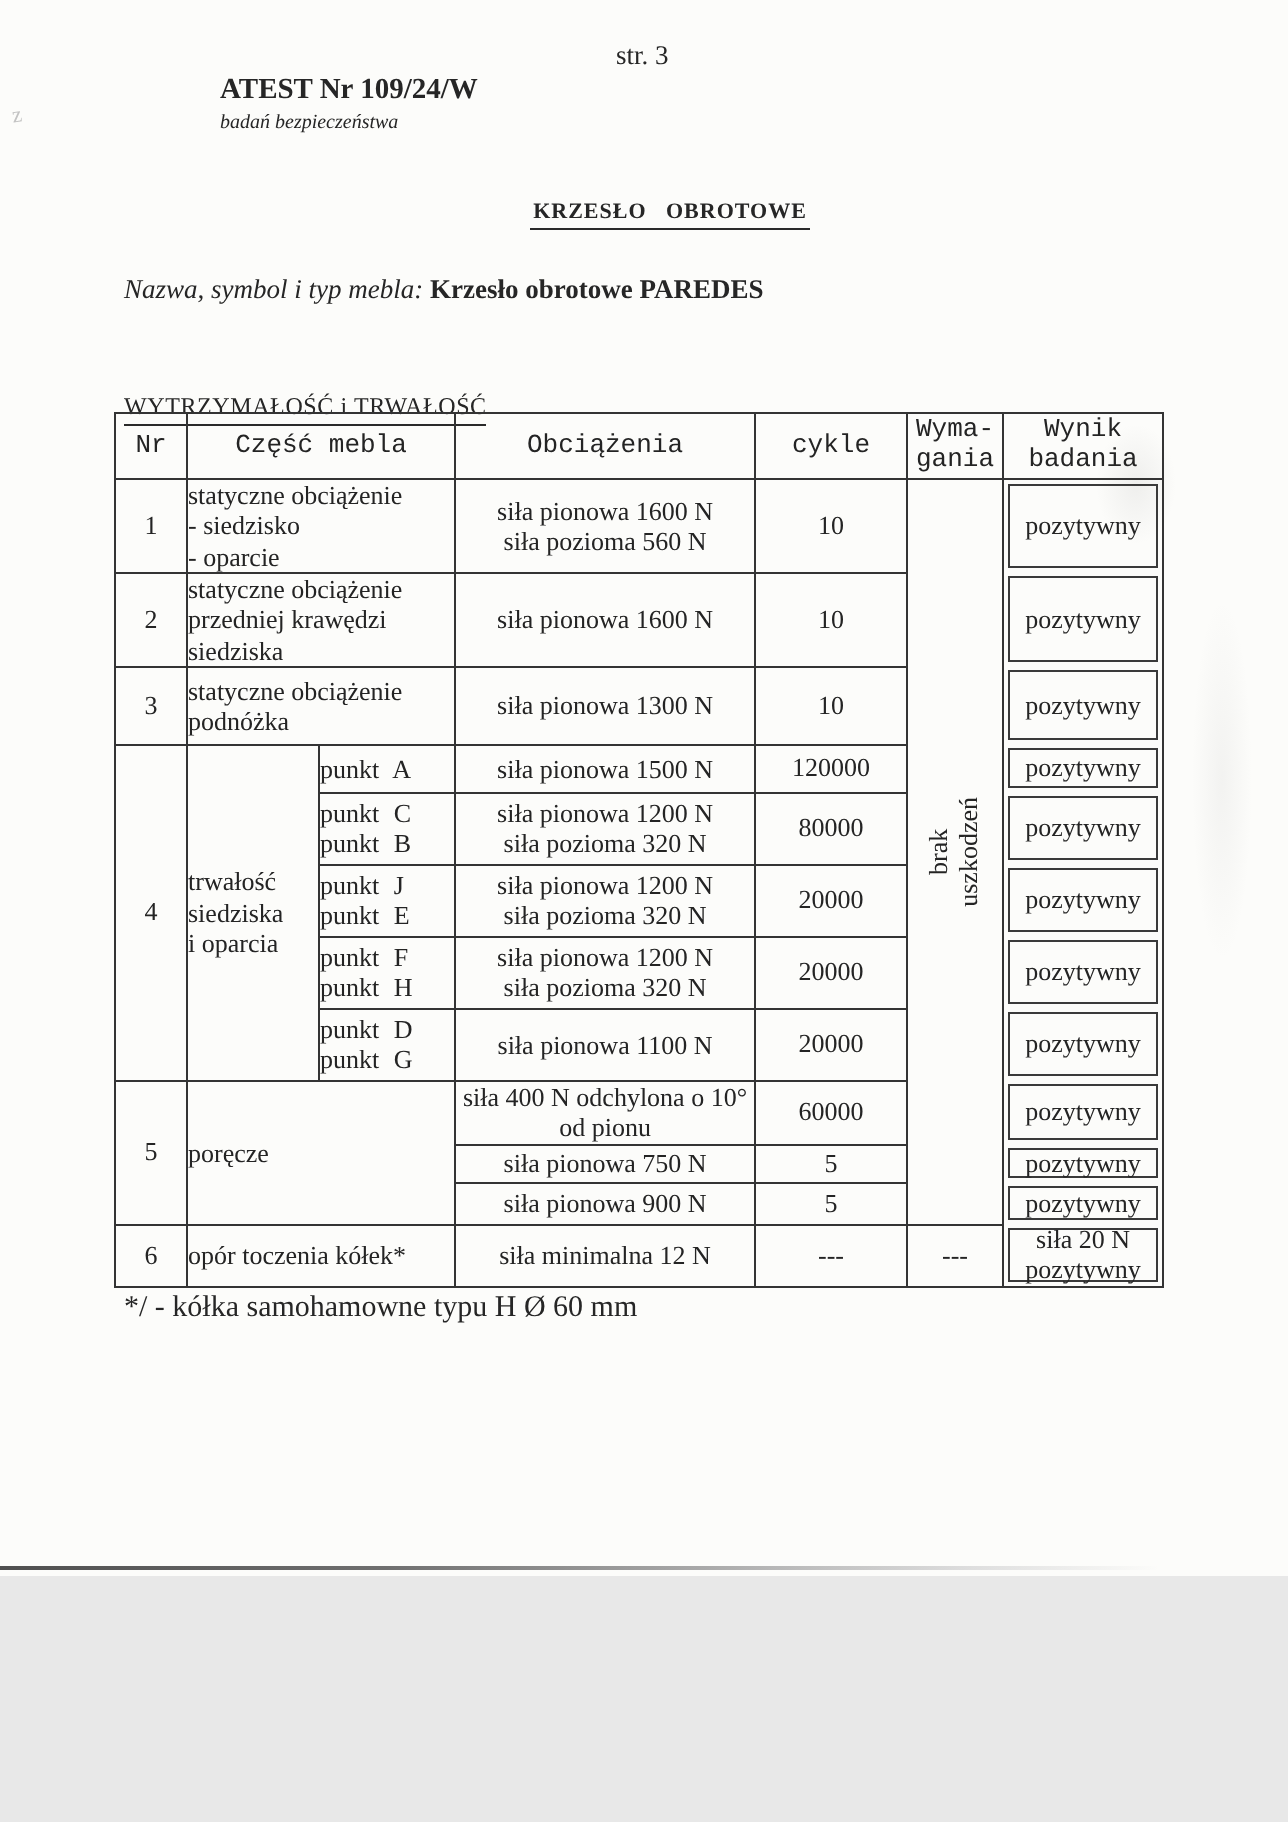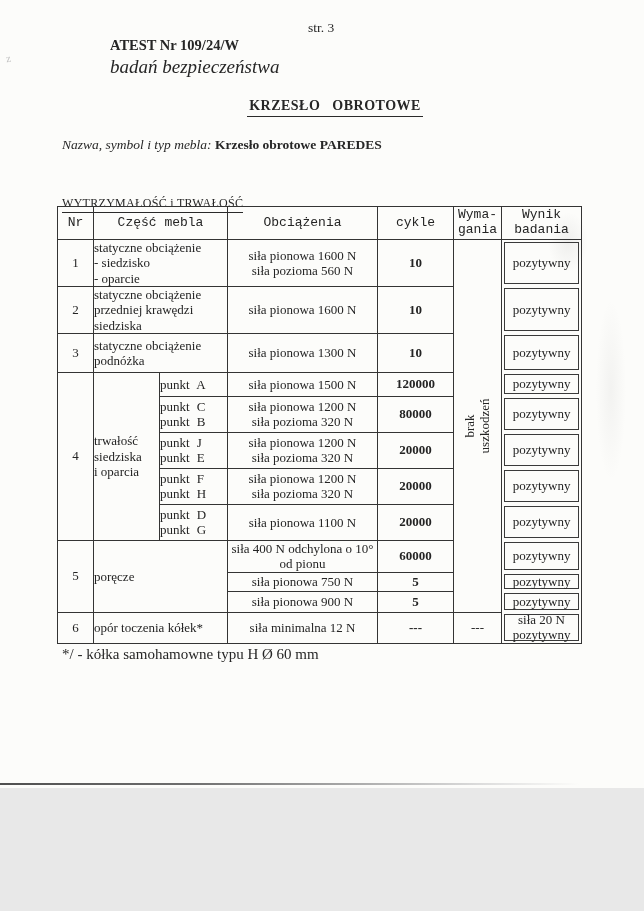--- a/index.html
+++ b/index.html
@@ -9,25 +9,25 @@
     background:#fcfcfa;
     overflow:hidden;
     font-family:"Liberation Serif", serif;
     color:#262626;
   }
   .abs{position:absolute;}
   
   .str3{left:308px;top:20px;font-size:13.5px;}
   .atest{left:64px;top:36px;line-height:1.3;margin-left:46px;}
   .atest-title{font-weight:bold;font-size:14.5px;}
-  .atest-sub{font-style:italic;font-size:19px;}
+  .atest-sub{font-style:italic;font-size:10px;}
   .scan-mark{left:6px;top:52px;color:#c3c3c3;font-size:11px;transform:rotate(-8deg);}
   .doc-title-wrap{left:0;top:96px;width:100%;text-align:center;padding-left:26px;box-sizing:border-box;}
   .doc-title{
-    display:inline-block;font-weight:bold;font-size:14px;letter-spacing:.5px;
+    display:inline-block;font-weight:bold;font-size:11px;letter-spacing:.5px;
     white-space:pre;border-bottom:1.6px solid #2a2a2a;padding:0 2px 2px 2px;
   }
   .nazwa{left:62px;top:137px;font-size:13.5px;}
   .nazwa-label{font-style:italic;}
   .nazwa-value{font-weight:bold;}
   .section{left:62px;top:196px;font-size:12px;letter-spacing:.3px;
     border-bottom:1.5px solid #2a2a2a;padding-bottom:1px;}
   
   table.tst{
     position:absolute;left:57px;top:206px;
@@ -41,21 +41,21 @@
   }
   .c-nr{width:36px;} .c-pa{width:66px;} .c-pb{width:68px;}
   .c-ld{width:150px;} .c-cy{width:76px;} .c-rq{width:48px;} .c-rs{width:80px;}
   .h-head{height:33px;} .h-r1{height:42px;} .h-r2{height:44px;} .h-r3{height:39px;}
   .h-4a{height:24px;} .h-4s{height:36px;} .h-5a{height:32px;}
   .h-5b{height:19px;} .h-5c{height:21px;} .h-r6{height:31px;}
   .td-nr{text-align:center;}
   .td-part{text-align:left;padding:2px 4px 2px 9px;line-height:1.18;}
   .td-punkt{text-align:left;padding:1px 2px 1px 8px;line-height:1.2;word-spacing:4px;font-family:Liberation Serif, serif;}
   .td-load{text-align:center;line-height:1.18;padding:1px 2px;}
-  .td-cy{text-align:center;font-weight:bold;}
+  .td-cy{text-align:center;}
   .td-req{text-align:center;}
   .req-vert{display:flex;align-items:center;justify-content:center;height:100%;}
   .req-vert-inner{
     transform:rotate(-90deg);white-space:nowrap;text-align:center;
     line-height:1.15;font-size:13px;
   }
   td.td-res{border-top:none;border-bottom:none;position:relative;}
   tr.lastrow td{border-bottom:1.8px solid #343434;}
   .resbox{
     position:absolute;left:2px;right:2px;top:2px;bottom:2px;

